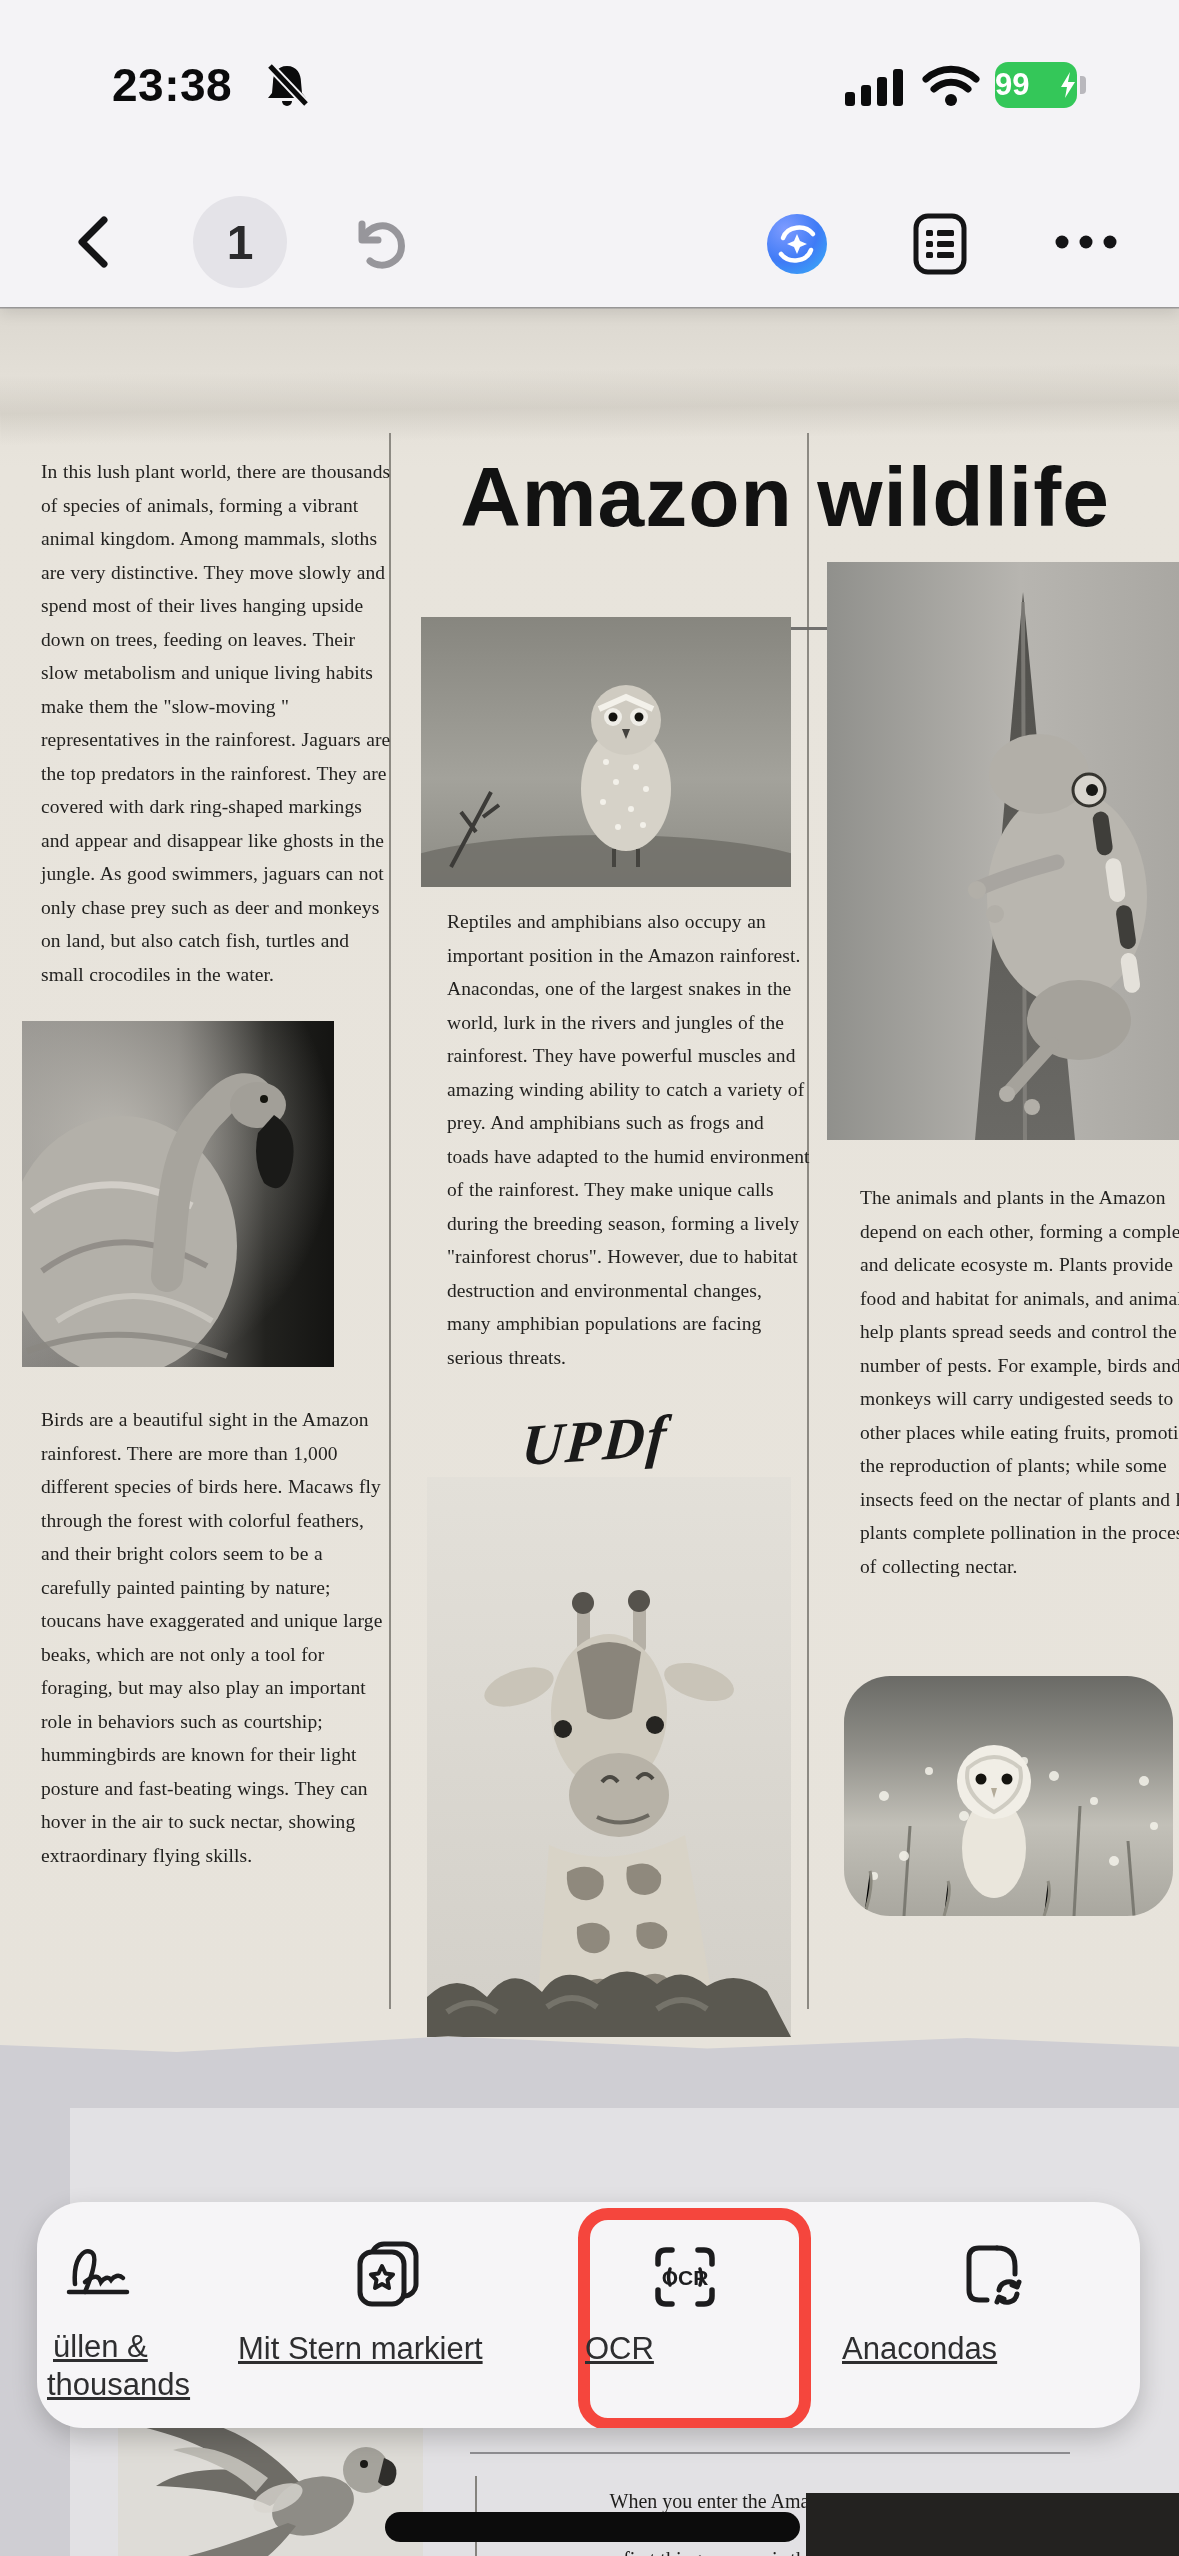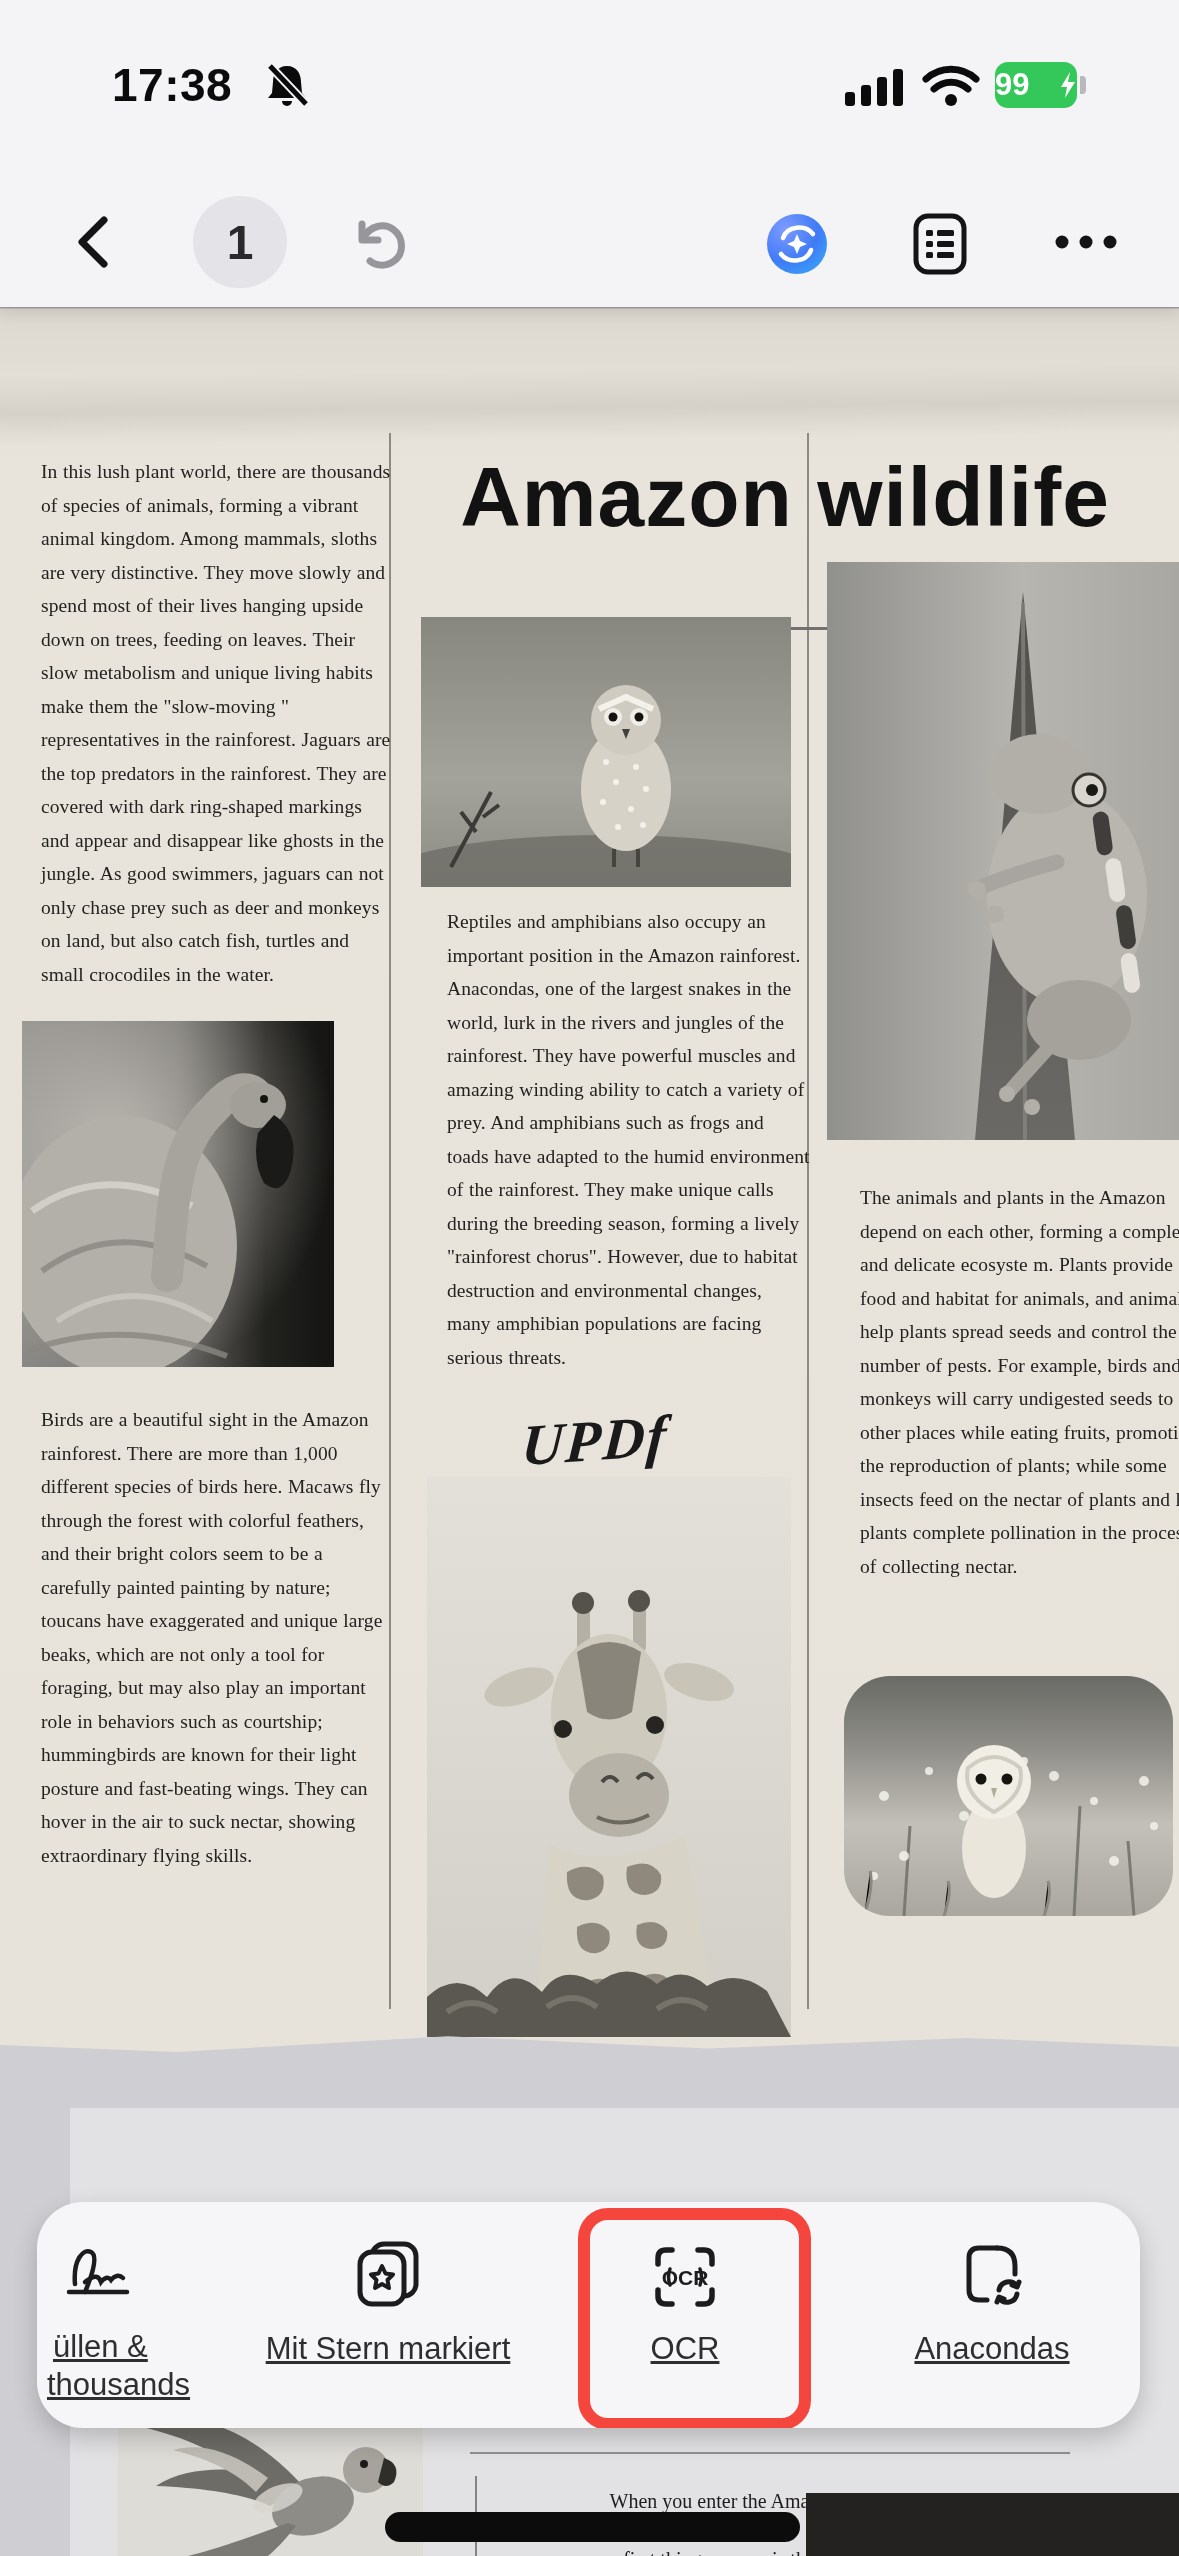--- a/index.html
+++ b/index.html
@@ -23,21 +23,21 @@
   .para{font:400 19.5px/33.5px "Liberation Serif",serif;color:#232220;letter-spacing:.1px;word-spacing:.5px;margin-left:15px;}
   .brand{font:italic 700 58px "Liberation Serif",serif;color:#1a1a1a;letter-spacing:2px;transform:rotate(-4deg) skewX(-8deg);text-align:center;}
   .photo{position:absolute;overflow:hidden;}
   
   .page2{position:absolute;left:70px;top:2108px;width:1109px;height:448px;background:#e2e1e4;overflow:hidden;z-index:4;}
   .p2text{font:400 20px/26px "Liberation Serif",serif;color:#1e1d1b;text-align:center;}
   .redact{background:#0c0c0c;border-radius:15px;}
   
   .toolbar{position:absolute;left:37px;top:2202px;width:1103px;height:226px;background:#f6f5f7;border-radius:46px;box-shadow:0 10px 26px rgba(0,0,0,.20);overflow:hidden;z-index:40;}
   .tlabel{font:400 31px/37px "Liberation Sans",sans-serif;color:#2e2e30;text-decoration:underline;}
-  .center{text-align:center;}
+  .center{}
   .redbox{position:absolute;border:12px solid #f5463d;border-radius:30px;background:transparent;}
   .icon{display:block;}
 </style>
 </head>
 <body>
 
 <div class="screen">
 
   <div class="page1">
     <div class="crease"></div>
@@ -260,21 +260,21 @@
       <svg class="icon" width="380" height="120" viewBox="0 0 380 120">
         <rect width="380" height="120" fill="#232220"></rect>
         <path d="M40 100 Q 90 70 150 95" stroke="#55534d" stroke-width="4" fill="none"></path>
         <ellipse cx="300" cy="98" rx="58" ry="26" fill="#c9c7c0" opacity=".85"></ellipse>
         <ellipse cx="232" cy="108" rx="36" ry="18" fill="#b5b3ac" opacity=".7"></ellipse>
       </svg>
     </div>
   </div>
 
   <div class="appbar">
-    <div class="abs time" style="left:112px;top:62px;">17:38</div>
+    <div class="abs time" style="left:112px;top:62px;">23:38</div>
     <div class="abs" style="left:262px;top:60px;">
       <svg class="icon" width="50" height="50" viewBox="0 0 50 50">
         <path d="M25 6 C 15 6 11 14 11 22 L 10 33 L 6 38 L 44 38 L 40 33 L 39 22 C 39 14 35 6 25 6 Z" fill="#0b0b0c"></path>
         <path d="M20 41 a5 5 0 0 0 10 0 Z" fill="#0b0b0c"></path>
         <line x1="8" y1="6" x2="44" y2="44" stroke="#f4f3f6" stroke-width="9"></line>
         <line x1="8" y1="6" x2="44" y2="44" stroke="#0b0b0c" stroke-width="5"></line>
       </svg>
     </div>
     <div class="abs" style="left:843px;top:66px;">
       <svg class="icon" width="64" height="44" viewBox="0 0 64 44">

